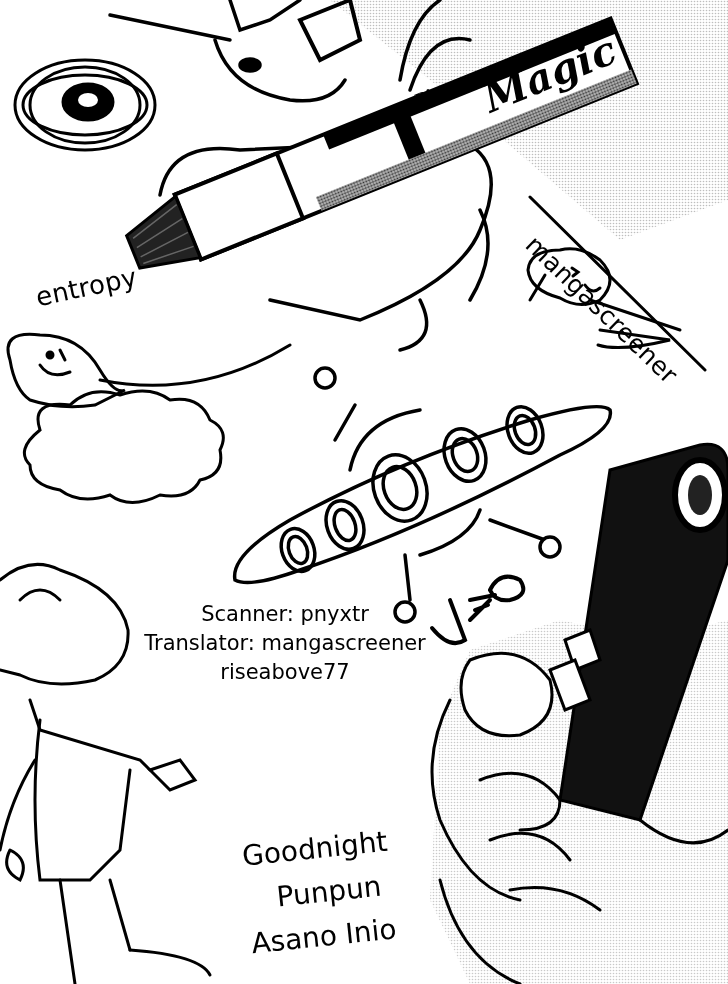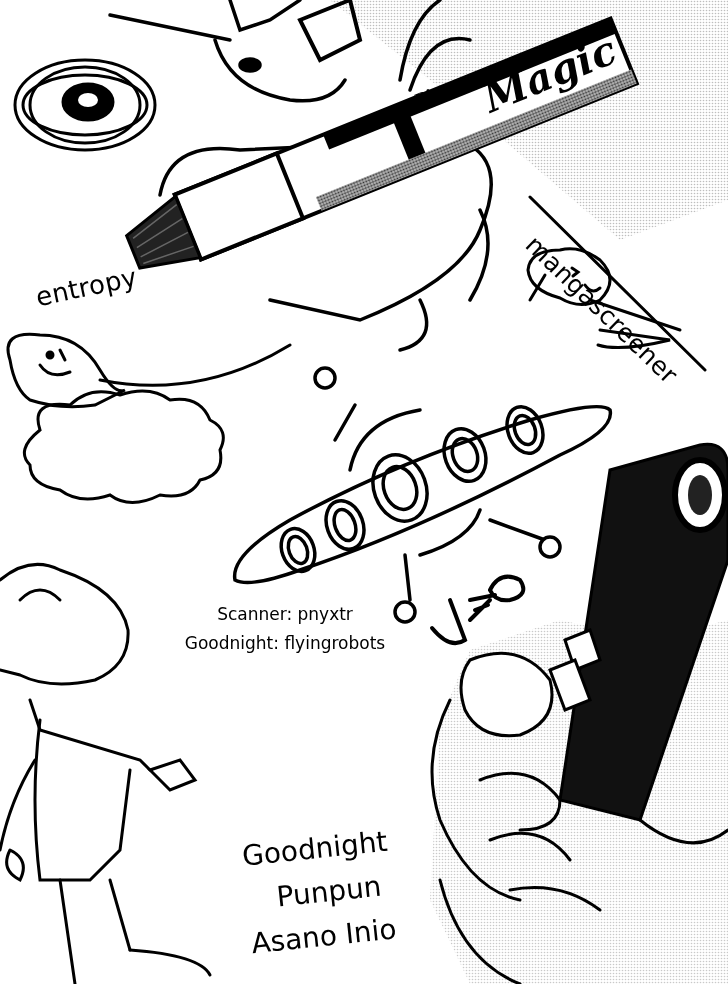--- a/index.html
+++ b/index.html
@@ -10,21 +10,21 @@
       color: #000;
     }
     .page { position: absolute; inset: 0; }
     svg.art { position: absolute; left: 0; top: 0; }
     .hand-text {
       position: absolute; font-family: "DejaVu Sans", sans-serif; color: #000;
       white-space: nowrap; font-weight: normal; letter-spacing: 0.3px;
     }
     .credits {
       position: absolute; left: 140px; top: 600px; width: 290px;
-      text-align: center; font-size: 17px; line-height: 29px;
+      text-align: center; font-size: 21px; line-height: 29px;
     }
     .credits div { white-space: nowrap; }
     .title-block {
       position: absolute; left: 240px; top: 835px; width: 220px;
       font-size: 28px; line-height: 44px; transform: rotate(-6deg); transform-origin: left top;
     }
     .title-block div { text-align: left; }
   </style>
 </head>
 <body>
@@ -160,21 +160,22 @@
 
   <div class="hand-text" style="left:415px; top:88px; font-size:16px; font-weight:bold; transform:rotate(-22deg); font-family:'DejaVu Serif', serif;">Pi</div>
   <div class="hand-text" style="left:480px; top:50px; font-size:40px; font-weight:bold; font-style:italic; transform:rotate(-22deg); font-family:'DejaVu Serif', serif;">Magic</div>
 
   <div class="hand-text" style="left:35px; top:272px; font-size:26px; transform:rotate(-12deg);">entropy</div>
 
   <div class="hand-text" style="left:540px; top:230px; font-size:25px; transform:rotate(44deg); transform-origin:left top;">mangascreener</div>
 
   <div class="credits">
     <div>Scanner: pnyxtr</div>
-    <div>Goodnight: flyingrobots</div>
+    <div>Translator: mangascreener</div>
+    <div>riseabove77</div>
   </div>
 
   <div class="title-block">
     <div style="padding-left:0;">Goodnight</div>
     <div style="padding-left:30px;">Punpun</div>
     <div style="padding-left:0;">Asano Inio</div>
   </div>
 
 </div>
 

